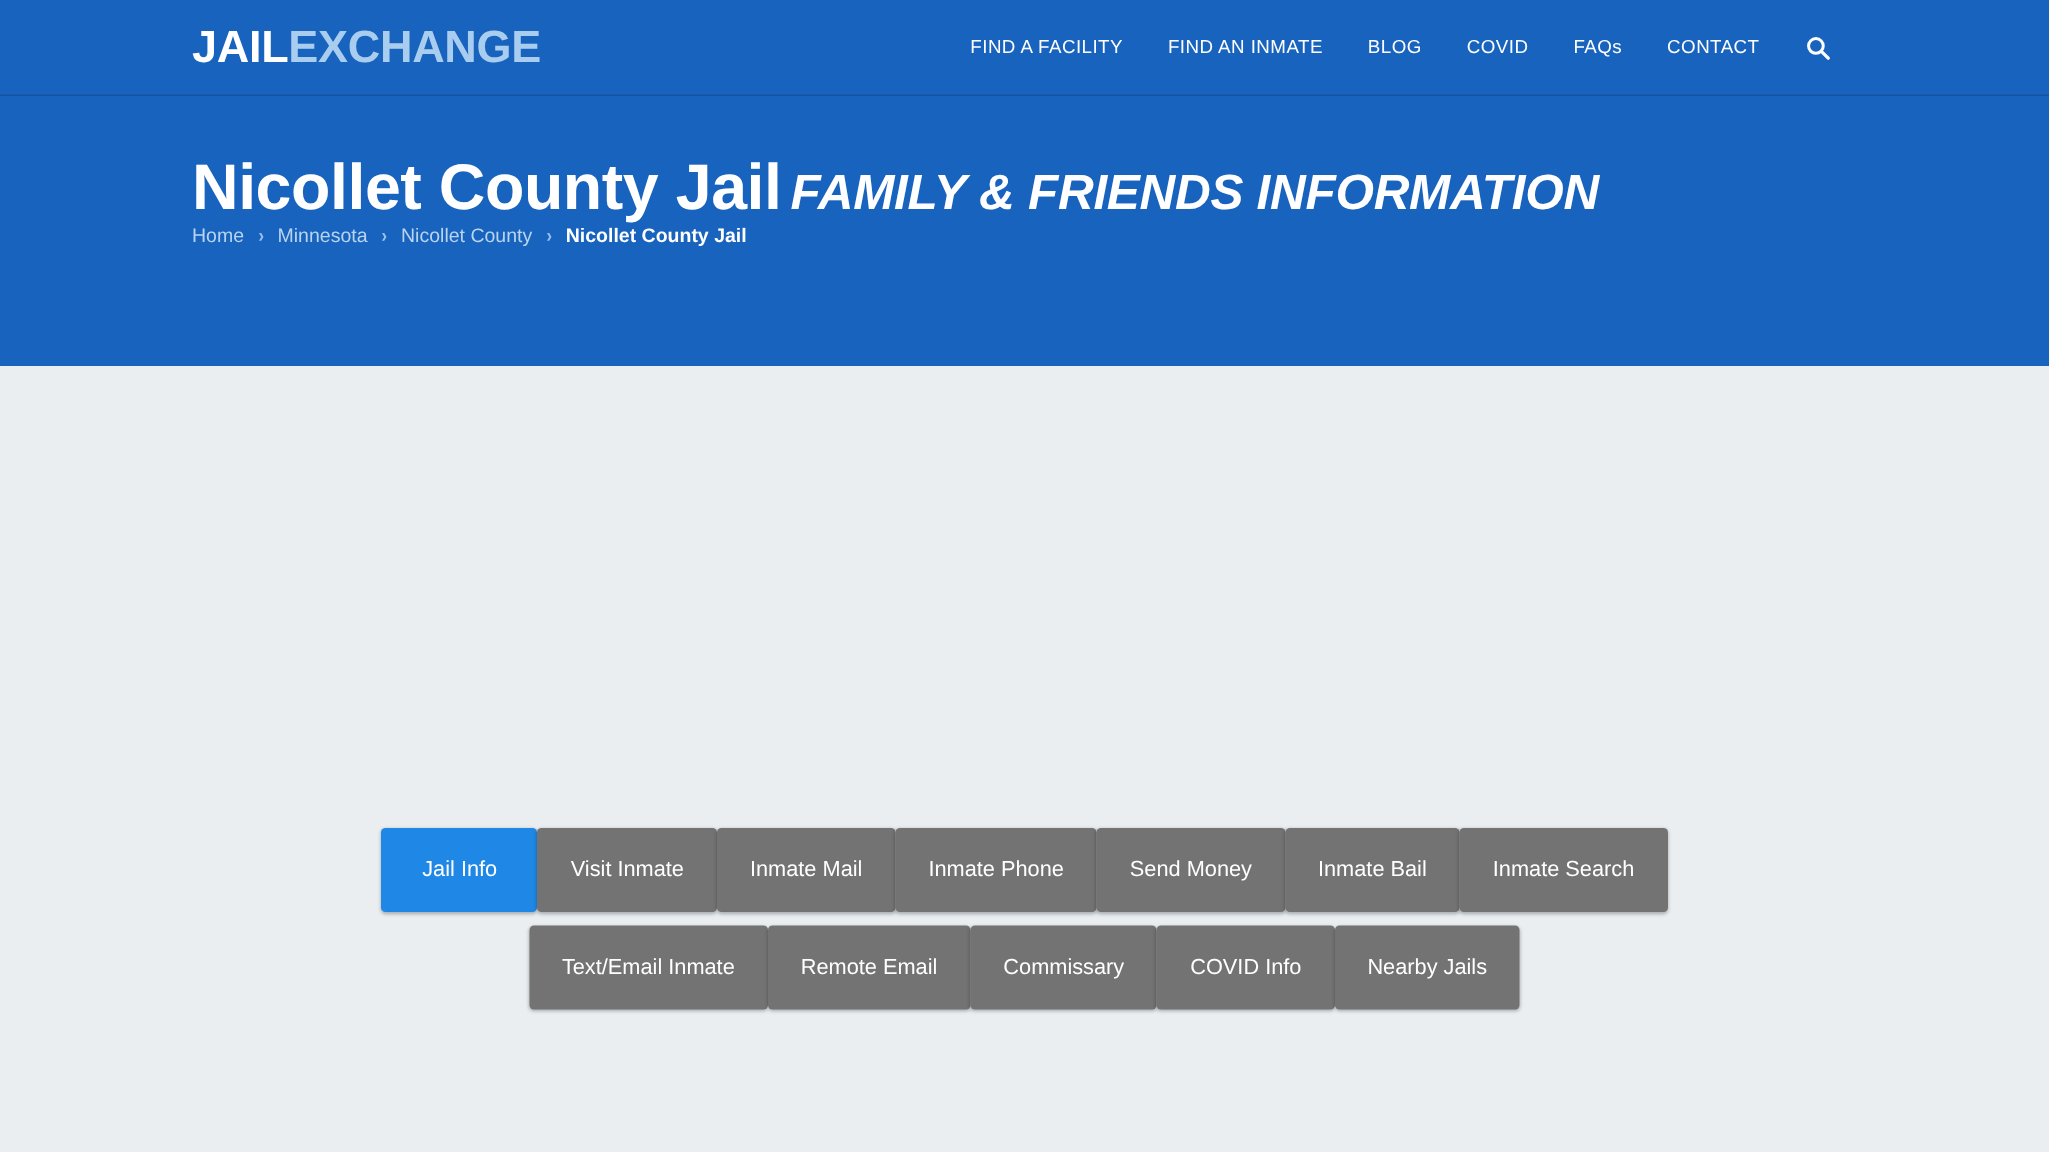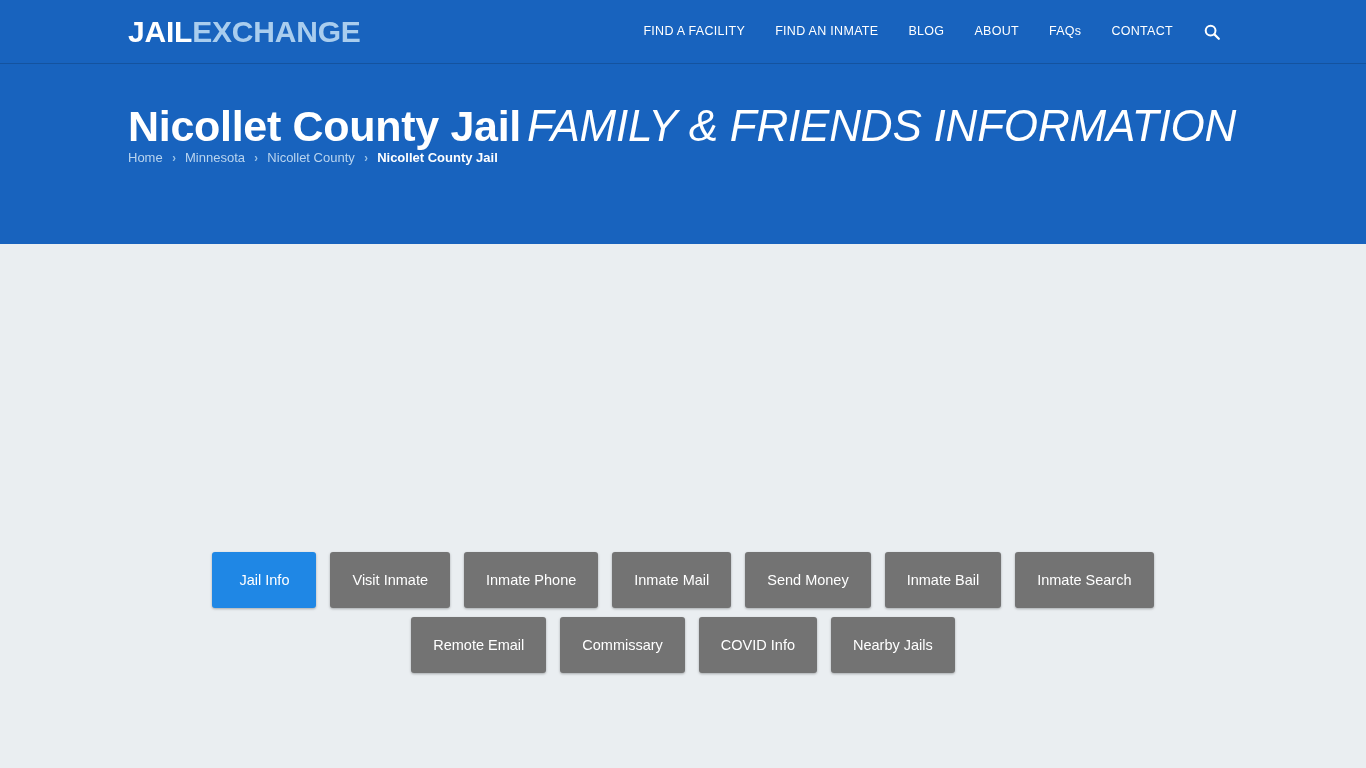--- a/index.html
+++ b/index.html
@@ -84,22 +84,22 @@
     color: #ffffff;
     line-height: 1.1;
     white-space: nowrap;
   }
   .hero-title-main {
     font-size: 43px;
     font-weight: bold;
     letter-spacing: -0.3px;
   }
   .hero-title-sub {
-    font-size: 44px;
-    font-weight: normal;
+    font-size: 33px;
+    font-weight: bold;
     font-style: italic;
     letter-spacing: -0.2px;
     margin-left: 6px;
   }
 
   
   .breadcrumb {
     display: flex;
     align-items: center;
     font-size: 13px;
@@ -137,21 +137,21 @@
     right: 0;
     top: 308px;
     display: flex;
     flex-direction: column;
     align-items: center;
   }
 
   .btn-row {
     display: flex;
     justify-content: space-between;
-    gap: 14px;
+    gap: 0;
   }
   .btn-row + .btn-row { margin-top: 9px; }
 
   .jbtn {
     background: #737373;
     color: #ffffff;
     font-size: 14.5px;
     border: none;
     border-radius: 3px;
     height: 56px;
@@ -177,21 +177,21 @@
   <div class="nav-inner">
 
     <div class="logo">
       <span class="logo-jail">JAIL</span><span class="logo-exchange">EXCHANGE</span>
     </div>
 
     <nav class="nav-links">
       <a class="nav-link">FIND A FACILITY</a>
       <a class="nav-link">FIND AN INMATE</a>
       <a class="nav-link">BLOG</a>
-      <a class="nav-link">ABOUT</a>
+      <a class="nav-link">COVID</a>
       <a class="nav-link">FAQs</a>
       <a class="nav-link">CONTACT</a>
 
       <div class="nav-search">
         <span>
           <svg width="16" height="16" viewBox="0 0 16 16" fill="none" xmlns="http://www.w3.org/2000/svg">
             <circle cx="6.6" cy="6.6" r="4.9" stroke="#ffffff" stroke-width="2"></circle>
             <line x1="10.4" y1="10.4" x2="14.8" y2="14.8" stroke="#ffffff" stroke-width="2.2" stroke-linecap="round"></line>
           </svg>
         </span>
@@ -219,28 +219,29 @@
 
 </div>
 
 <div class="main">
 
   <div class="button-bar">
 
     <div class="btn-row">
       <button class="jbtn active">Jail Info</button>
       <button class="jbtn">Visit Inmate</button>
+      <button class="jbtn">Inmate Mail</button>
       <button class="jbtn">Inmate Phone</button>
-      <button class="jbtn">Inmate Mail</button>
       <button class="jbtn">Send Money</button>
       <button class="jbtn">Inmate Bail</button>
       <button class="jbtn">Inmate Search</button>
     </div>
 
     <div class="btn-row">
+      <button class="jbtn">Text/Email Inmate</button>
       <button class="jbtn">Remote Email</button>
       <button class="jbtn">Commissary</button>
       <button class="jbtn">COVID Info</button>
       <button class="jbtn">Nearby Jails</button>
     </div>
 
   </div>
 
 </div>
 

